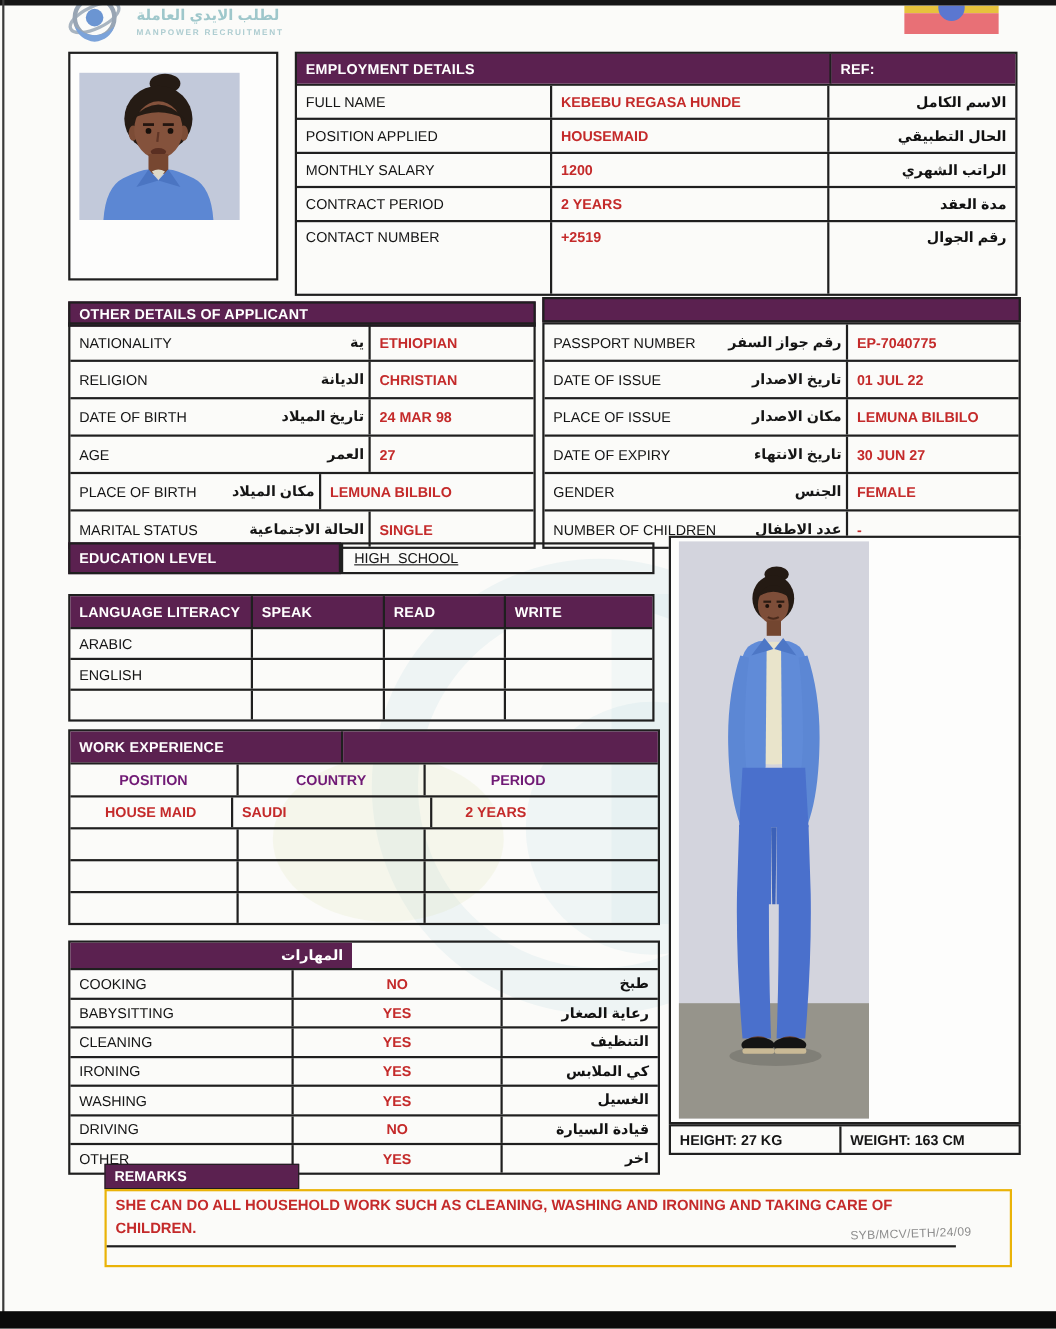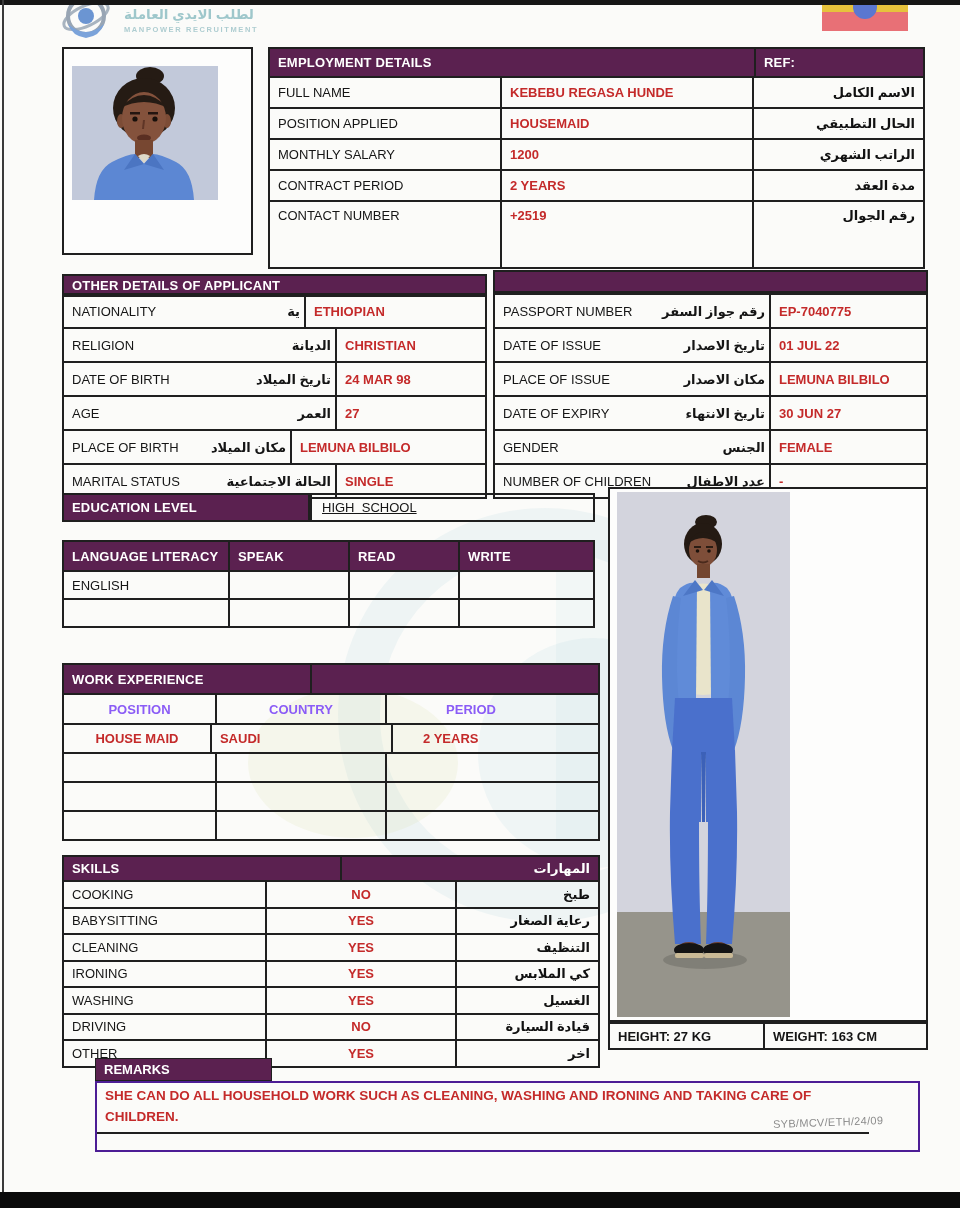--- a/index.html
+++ b/index.html
@@ -36,33 +36,33 @@
   .trow>div:last-child{border-right:none;}
 
   .phead{background:#5b2150;color:#ffffff;font-weight:bold;font-size:13px;padding-left:8px;letter-spacing:0.2px;}
   .phead.ar-right{justify-content:flex-end;padding-right:8px;}
   .lbl{font-size:13px;color:#151515;padding-left:8px;}
   .val{font-size:13px;color:#c42a2a;font-weight:bold;padding-left:8px;}
   .ar{font-size:13px;color:#111;font-weight:bold;justify-content:flex-end;padding-right:8px;}
   .lblr{font-size:13px;color:#151515;padding:0 4px 0 8px;justify-content:space-between;}
   .lblr .arpart{font-weight:bold;}
   .ctr{justify-content:center;padding-left:0;}
-  .colhead{font-size:13px;color:#8b5cf6;font-weight:bold;justify-content:center;}
+  .colhead{font-size:13px;color:#701a75;font-weight:bold;justify-content:center;}
 
   
   .solo{position:absolute;border:2px solid #1f1f1f;box-sizing:border-box;display:flex;align-items:center;z-index:2;}
 
   .headshot-box{position:absolute;left:62px;top:47px;width:191px;height:208px;border:2px solid #1f1f1f;background:#fdfdfc;box-sizing:border-box;z-index:2;}
   .headshot-photo{position:absolute;left:8px;top:17px;width:146px;height:134px;}
 
   .body-photo-box{position:absolute;left:608px;top:487px;width:320px;height:535px;border:2px solid #1f1f1f;background:#fdfdfc;box-sizing:border-box;z-index:2;}
   .body-photo{position:absolute;left:7px;top:3px;width:173px;height:525px;}
 
   .remarks-tab{position:absolute;left:95px;top:1058px;width:177px;height:23px;background:#5b2150;border:1px solid #1f1f1f;color:#fff;font-weight:bold;font-size:13px;display:flex;align-items:center;padding-left:8px;box-sizing:border-box;z-index:2;}
-  .remarks-box{position:absolute;left:95px;top:1081px;width:825px;height:71px;border:2px solid #4c1d95;box-sizing:border-box;z-index:2;}
+  .remarks-box{position:absolute;left:95px;top:1081px;width:825px;height:71px;border:2px solid #eab308;box-sizing:border-box;z-index:2;}
   .remarks-text{width:756px;height:45px;border-bottom:2px solid #1f1f1f;padding:2px 8px;box-sizing:content-box;color:#c42a2a;font-weight:bold;font-size:13.5px;line-height:21px;}
   .ref-code{position:absolute;left:773px;top:1116px;font-size:11px;color:#8d8d8d;letter-spacing:0.3px;transform:rotate(-2deg);z-index:3;}
 </style>
 </head>
 <body>
 
 <div class="page">
 
   <div class="ghost g1"></div>
   <div class="ghost g2"></div>
@@ -141,21 +141,21 @@
       <div class="val" style="width:252px;align-items:flex-start;padding-top:6px">+2519</div>
       <div class="ar" style="width:169px;align-items:flex-start;padding-top:6px">رقم الجوال</div>
     </div>
   </div>
 
   <div class="solo phead" style="left:62px;top:262px;width:425px;height:23px;margin-top:12px;">OTHER DETAILS OF APPLICANT</div>
   <div class="solo phead" style="left:493px;top:270px;width:435px;height:23px;"></div>
 
   <div class="tbl" style="left:62px;top:293px;width:425px;">
     <div class="trow" style="height:32px">
-      <div class="lblr" style="width:242px">
+      <div class="lblr" style="width:273px">
         <span>NATIONALITY</span>
         <span class="arpart">ية</span>
       </div>
       <div class="val" style="width:148px">ETHIOPIAN</div>
     </div>
     <div class="trow" style="height:32px">
       <div class="lblr" style="width:273px">
         <span>RELIGION</span>
         <span class="arpart">الديانة</span>
       </div>
@@ -240,20 +240,26 @@
   <div class="solo lbl" style="left:310px;top:493px;width:285px;height:29px;white-space:pre;padding-left:10px;text-decoration:underline;">HIGH  SCHOOL</div>
 
   <div class="tbl" style="left:62px;top:540px;width:533px;">
     <div class="trow" style="height:28px">
       <div class="phead" style="width:166px">LANGUAGE LITERACY</div>
       <div class="phead" style="width:120px">SPEAK</div>
       <div class="phead" style="width:110px">READ</div>
       <div class="phead" style="width:133px">WRITE</div>
     </div>
     <div class="trow" style="height:26px">
+      <div class="lbl" style="width:166px">ARABIC</div>
+      <div class="lbl" style="width:120px"></div>
+      <div class="lbl" style="width:110px"></div>
+      <div class="lbl" style="width:133px"></div>
+    </div>
+    <div class="trow" style="height:26px">
       <div class="lbl" style="width:166px">ENGLISH</div>
       <div class="lbl" style="width:120px"></div>
       <div class="lbl" style="width:110px"></div>
       <div class="lbl" style="width:133px"></div>
     </div>
     <div class="trow" style="height:26px">
       <div class="lbl" style="width:166px"></div>
       <div class="lbl" style="width:120px"></div>
       <div class="lbl" style="width:110px"></div>
       <div class="lbl" style="width:133px"></div>
@@ -287,21 +293,20 @@
     </div>
     <div class="trow" style="height:27px">
       <div class="val ctr" style="width:153px"></div>
       <div class="val" style="width:170px"></div>
       <div class="val" style="width:211px"></div>
     </div>
   </div>
 
   <div class="tbl" style="left:62px;top:855px;width:538px;">
     <div class="trow" style="height:23px">
-      <div class="phead" style="width:278px">SKILLS</div>
       <div class="phead ar-right" style="width:256px">المهارات</div>
     </div>
     <div class="trow" style="height:24.5px">
       <div class="lbl" style="width:203px">COOKING</div>
       <div class="val ctr" style="width:190px">NO</div>
       <div class="ar" style="width:141px">طبخ</div>
     </div>
     <div class="trow" style="height:24.5px">
       <div class="lbl" style="width:203px">BABYSITTING</div>
       <div class="val ctr" style="width:190px">YES</div>

